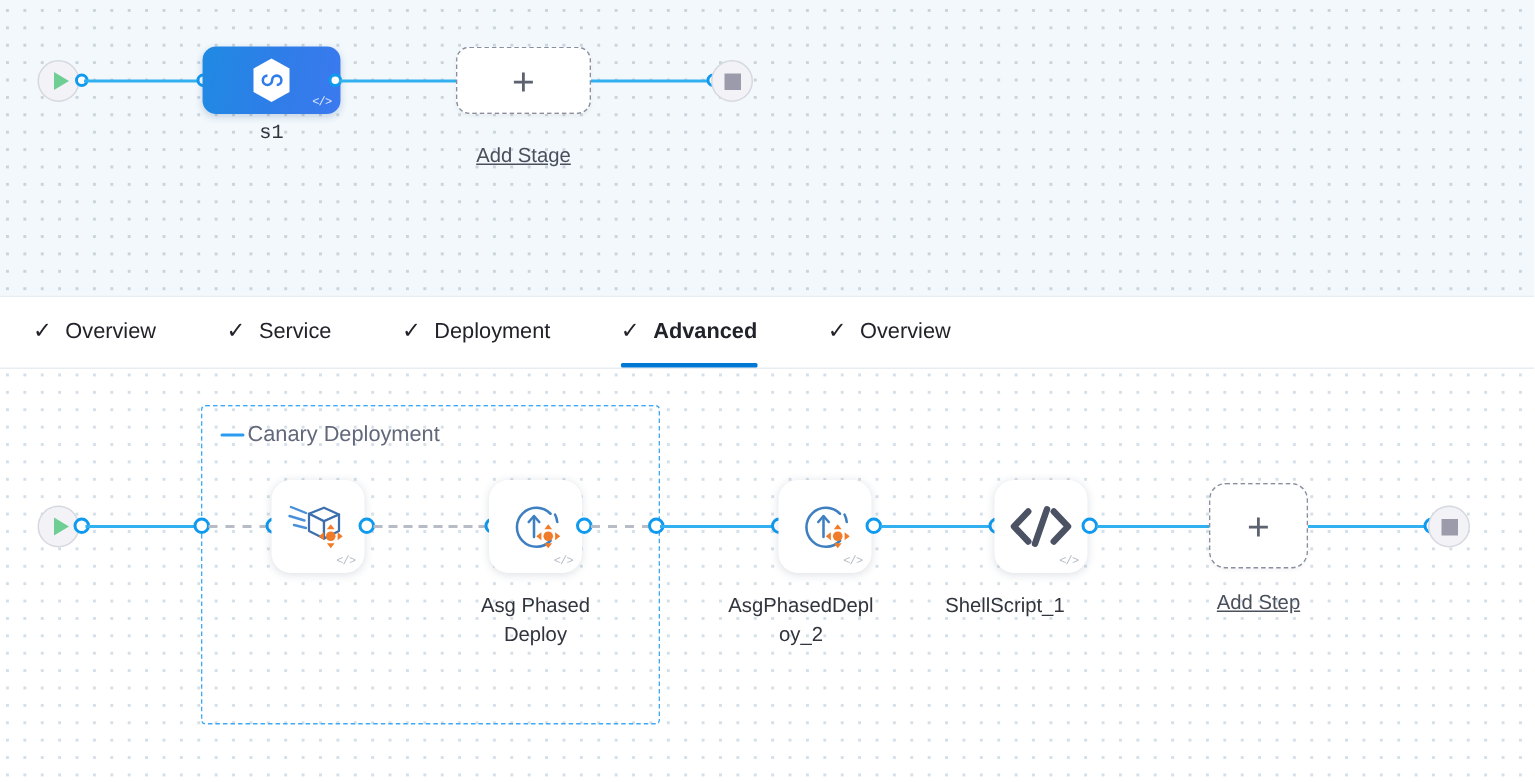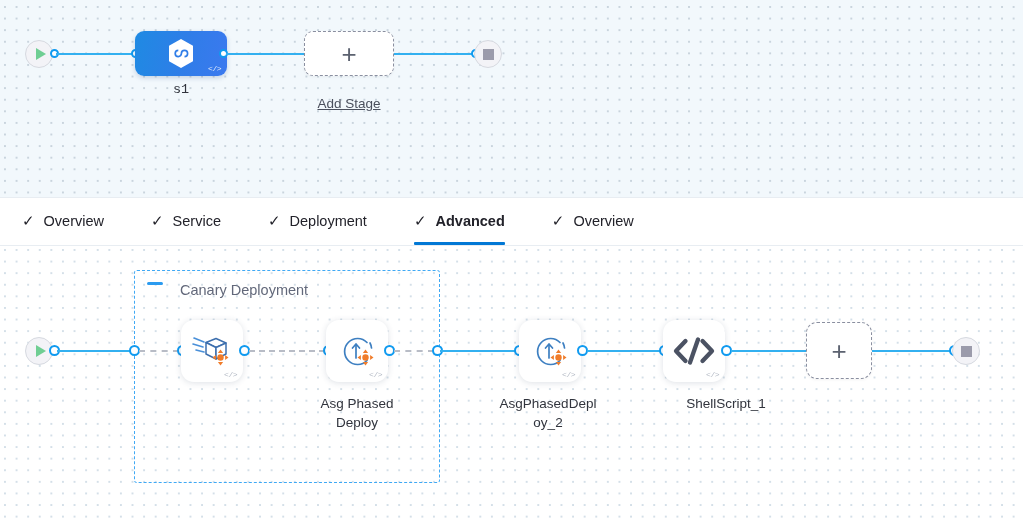--- a/index.html
+++ b/index.html
@@ -168,21 +168,21 @@
   
   #stepgroup {
     position: absolute;
     border: 1.4px dashed #3fa9f5;
     border-radius: 3px;
     box-sizing: border-box;
     background: rgba(255,255,255,0.0);
   }
   #group-header {
     position: absolute;
-    display: flex; gap: 17px;
+    display: flex; align-items: center; gap: 2px;
     cursor: pointer;
   }
   #group-collapse {
     width: 16px; height: 2.5px; background: #2b9bf0; border-radius: 2px;
   }
   #group-title {
     font-size: 14.5px; color: #62687a;
   }
 </style>
 </head>
@@ -339,44 +339,45 @@
           <circle cx="28.5" cy="24.5" r="3.2"></circle>
           <path d="M28.5 16.5 l2.6 3.4 h-5.2 Z"></path>
           <path d="M28.5 32.5 l2.6 -3.4 h-5.2 Z"></path>
           <path d="M20.5 24.5 l3.4 2.6 v-5.2 Z"></path>
           <path d="M36.5 24.5 l-3.4 2.6 v-5.2 Z"></path>
         </g>
       </svg>
       <span class="codebadge dark">&lt;/&gt;</span>
     </div>
     <div class="dot big" style="left:577px; top:99px;"></div>
-    <div class="nodelabel" style="left:490px; top:148px; width:116px;">AsgPhasedDepl
+    <div class="nodelabel" style="left:476px; top:148px; width:116px;">AsgPhasedDepl
 oy_2</div>
 
     <div class="link" style="left:587px; top:104px; width:76px;"></div>
     <div class="dot big" style="left:659px; top:99px;"></div>
 
     <div class="stepnode" style="left:663px; top:74px;">
       <svg width="46" height="32" viewBox="0 0 46 32">
         <g stroke="#4b5263" stroke-width="4.3" fill="none" stroke-linecap="round" stroke-linejoin="round">
           <path d="M14.5 6 L5 16 L14.5 26"></path>
           <path d="M31.5 6 L41 16 L31.5 26"></path>
           <line x1="27" y1="4.5" x2="19" y2="27.5"></line>
         </g>
       </svg>
       <span class="codebadge dark">&lt;/&gt;</span>
     </div>
     <div class="dot big" style="left:721px; top:99px;"></div>
-    <div class="nodelabel" style="left:666px; top:148px; width:120px;">ShellScript_1</div>
+    <div class="nodelabel" style="left:610px; top:148px; width:120px;">ShellScript_1</div>
 
     <div class="link" style="left:731px; top:104px; width:77px;"></div>
 
     <div class="addnode" style="left:806px; top:76px; width:66px; height:57px; border-radius:11px;">
       <span class="plus">+</span>
     </div>
+    <div class="nodelabel muted" style="left:779px; top:146px; width:120px;">Add Step</div>
 
     <div class="link" style="left:872px; top:104px; width:82px;"></div>
 
     <div class="dot big" style="left:949px; top:99px;"></div>
     <div class="node terminal" style="left:952px; top:91px;">
       <div class="stop-sq"></div>
     </div>
   </div>
 </div>
 

